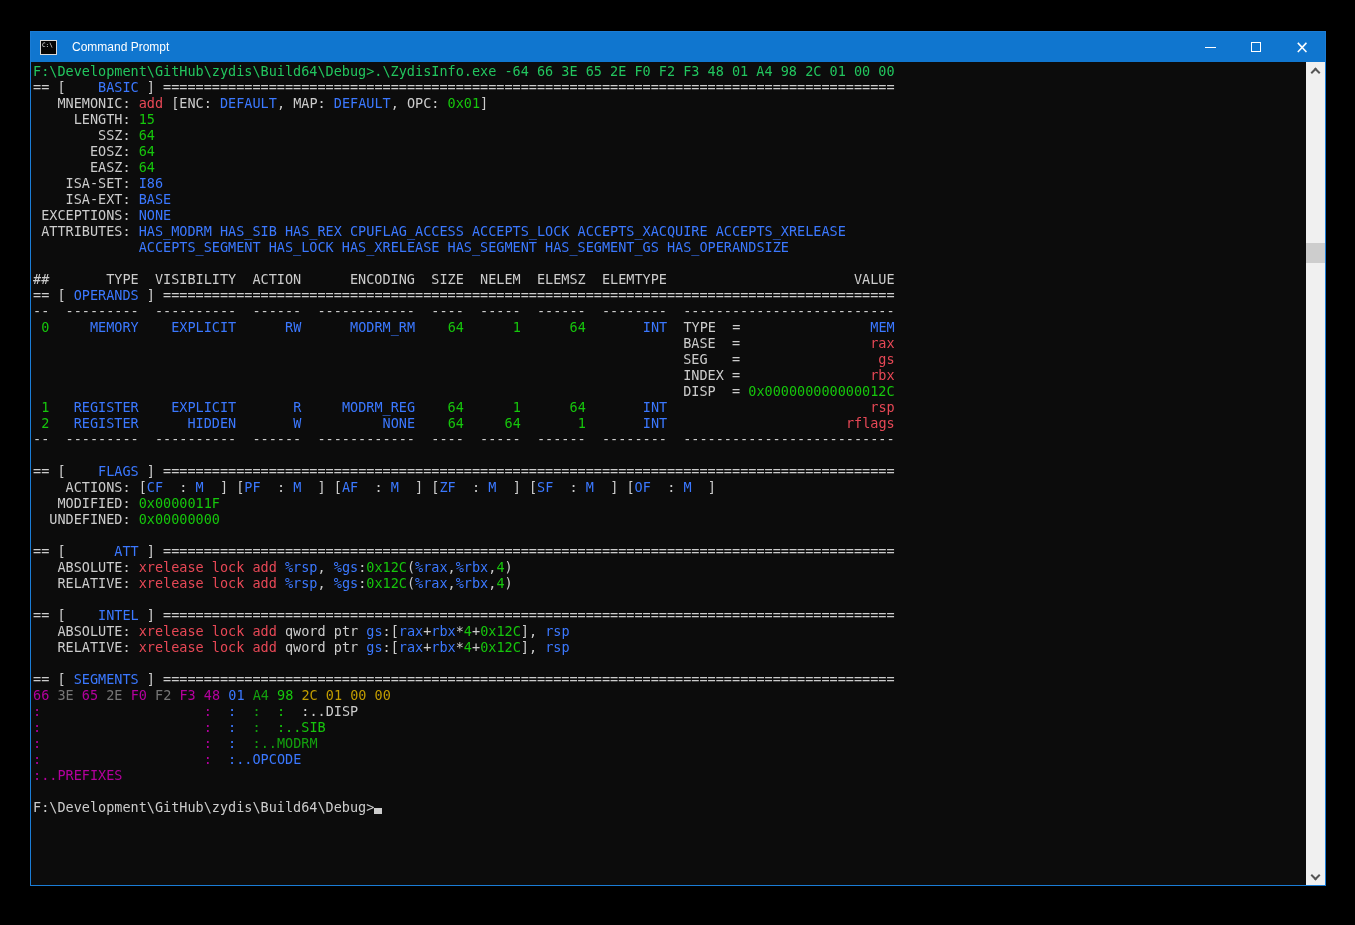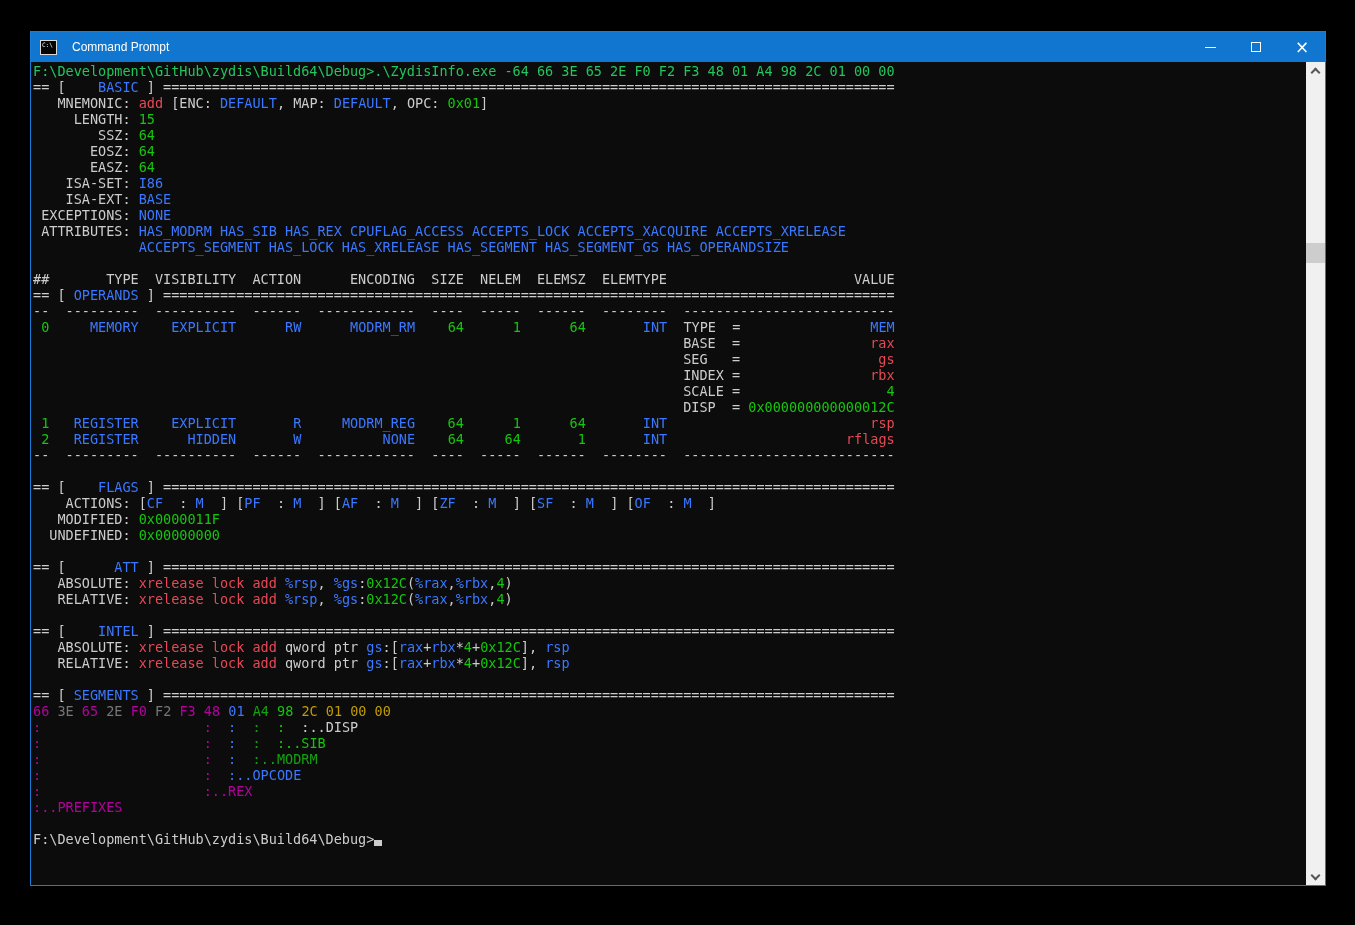--- a/index.html
+++ b/index.html
@@ -75,21 +75,20 @@
           <div class="tline"><span style="color: rgb(204, 204, 204); margin-top: 44px;"> ATTRIBUTES: </span><span style="color: rgb(59, 120, 255);">HAS_MODRM HAS_SIB HAS_REX CPUFLAG_ACCESS ACCEPTS_LOCK ACCEPTS_XACQUIRE ACCEPTS_XRELEASE</span></div>
           <div class="tline">             <span style="color: rgb(59, 120, 255);">ACCEPTS_SEGMENT HAS_LOCK HAS_XRELEASE HAS_SEGMENT HAS_SEGMENT_GS HAS_OPERANDSIZE</span></div>
           <div class="tline">&nbsp;</div>
           <div class="tline"><span style="color: rgb(204, 204, 204);">##       TYPE  VISIBILITY  ACTION      ENCODING  SIZE  NELEM  ELEMSZ  ELEMTYPE</span>                       <span style="color: rgb(204, 204, 204);">VALUE</span></div>
           <div class="tline"><span style="color: rgb(204, 204, 204);">== [ </span><span style="color: rgb(59, 120, 255);">OPERANDS</span><span style="color: rgb(204, 204, 204);"> ] </span><span style="color: rgb(204, 204, 204);">==========================================================================================</span></div>
           <div class="tline"><span style="color: rgb(204, 204, 204);">--  ---------  ----------  ------  ------------  ----  -----  ------  --------  </span><span style="color: rgb(204, 204, 204);">--------------------------</span></div>
           <div class="tline"><span style="color: rgb(204, 204, 204);"> </span><span style="color: rgb(22, 198, 12);">0</span>     <span style="color: rgb(59, 120, 255);">MEMORY</span>    <span style="color: rgb(59, 120, 255);">EXPLICIT</span>      <span style="color: rgb(59, 120, 255);">RW</span>      <span style="color: rgb(59, 120, 255);">MODRM_RM</span>    <span style="color: rgb(22, 198, 12);">64</span>      <span style="color: rgb(22, 198, 12);">1</span>      <span style="color: rgb(22, 198, 12);">64</span>       <span style="color: rgb(59, 120, 255);">INT</span><span style="color: rgb(204, 204, 204);">  TYPE  =</span>                <span style="color: rgb(59, 120, 255);">MEM</span></div>
           <div class="tline">                                                                                <span style="color: rgb(204, 204, 204);">BASE  =</span>                <span style="color: rgb(231, 72, 86);">rax</span></div>
           <div class="tline">                                                                                <span style="color: rgb(204, 204, 204);">SEG   =</span>                 <span style="color: rgb(231, 72, 86);">gs</span></div>
           <div class="tline">                                                                                <span style="color: rgb(204, 204, 204);">INDEX =</span>                <span style="color: rgb(231, 72, 86);">rbx</span></div>
-          <div class="tline">                                                                                <span style="color: rgb(204, 204, 204);">SCALE =</span>                  <span style="color: rgb(22, 198, 12);">4</span></div>
           <div class="tline">                                                                                <span style="color: rgb(204, 204, 204);">DISP  = </span><span style="color: rgb(22, 198, 12);">0x000000000000012C</span></div>
           <div class="tline"><span style="color: rgb(204, 204, 204);"> </span><span style="color: rgb(22, 198, 12);">1</span>   <span style="color: rgb(59, 120, 255);">REGISTER</span>    <span style="color: rgb(59, 120, 255);">EXPLICIT</span>       <span style="color: rgb(59, 120, 255);">R</span>     <span style="color: rgb(59, 120, 255);">MODRM_REG</span>    <span style="color: rgb(22, 198, 12);">64</span>      <span style="color: rgb(22, 198, 12);">1</span>      <span style="color: rgb(22, 198, 12);">64</span>       <span style="color: rgb(59, 120, 255);">INT</span>                         <span style="color: rgb(231, 72, 86);">rsp</span></div>
           <div class="tline"><span style="color: rgb(204, 204, 204);"> </span><span style="color: rgb(22, 198, 12);">2</span>   <span style="color: rgb(59, 120, 255);">REGISTER</span>      <span style="color: rgb(59, 120, 255);">HIDDEN</span>       <span style="color: rgb(59, 120, 255);">W</span>          <span style="color: rgb(59, 120, 255);">NONE</span>    <span style="color: rgb(22, 198, 12);">64</span>     <span style="color: rgb(22, 198, 12);">64</span>       <span style="color: rgb(22, 198, 12);">1</span>       <span style="color: rgb(59, 120, 255);">INT</span>                      <span style="color: rgb(231, 72, 86);">rflags</span></div>
           <div class="tline"><span style="color: rgb(204, 204, 204);">--  ---------  ----------  ------  ------------  ----  -----  ------  --------  </span><span style="color: rgb(204, 204, 204);">--------------------------</span></div>
           <div class="tline">&nbsp;</div>
           <div class="tline"><span style="color: rgb(204, 204, 204);">== [ </span><span style="color: rgb(59, 120, 255);">   FLAGS</span><span style="color: rgb(204, 204, 204);"> ] </span><span style="color: rgb(204, 204, 204);">==========================================================================================</span></div>
           <div class="tline"><span style="color: rgb(204, 204, 204);">    ACTIONS: [</span><span style="color: rgb(59, 120, 255);">CF</span><span style="color: rgb(204, 204, 204);">  : </span><span style="color: rgb(59, 120, 255);">M</span><span style="color: rgb(204, 204, 204);">  ] [</span><span style="color: rgb(59, 120, 255);">PF</span><span style="color: rgb(204, 204, 204);">  : </span><span style="color: rgb(59, 120, 255);">M</span><span style="color: rgb(204, 204, 204);">  ] [</span><span style="color: rgb(59, 120, 255);">AF</span><span style="color: rgb(204, 204, 204);">  : </span><span style="color: rgb(59, 120, 255);">M</span><span style="color: rgb(204, 204, 204);">  ] [</span><span style="color: rgb(59, 120, 255);">ZF</span><span style="color: rgb(204, 204, 204);">  : </span><span style="color: rgb(59, 120, 255);">M</span><span style="color: rgb(204, 204, 204);">  ] [</span><span style="color: rgb(59, 120, 255);">SF</span><span style="color: rgb(204, 204, 204);">  : </span><span style="color: rgb(59, 120, 255);">M</span><span style="color: rgb(204, 204, 204);">  ] [</span><span style="color: rgb(59, 120, 255);">OF</span><span style="color: rgb(204, 204, 204);">  : </span><span style="color: rgb(59, 120, 255);">M</span><span style="color: rgb(204, 204, 204);">  ]</span></div>
           <div class="tline"><span style="color: rgb(204, 204, 204);">   MODIFIED: </span><span style="color: rgb(22, 198, 12);">0x0000011F</span></div>
           <div class="tline"><span style="color: rgb(204, 204, 204);">  UNDEFINED: </span><span style="color: rgb(22, 198, 12);">0x00000000</span></div>
           <div class="tline">&nbsp;</div>
@@ -100,21 +99,20 @@
           <div class="tline"><span style="color: rgb(204, 204, 204);">== [ </span><span style="color: rgb(59, 120, 255);">   INTEL</span><span style="color: rgb(204, 204, 204);"> ] </span><span style="color: rgb(204, 204, 204);">==========================================================================================</span></div>
           <div class="tline"><span style="color: rgb(204, 204, 204);">   ABSOLUTE: </span><span style="color: rgb(231, 72, 86);">xrelease lock add </span><span style="color: rgb(204, 204, 204);">qword ptr </span><span style="color: rgb(59, 120, 255);">gs</span><span style="color: rgb(204, 204, 204);">:[</span><span style="color: rgb(59, 120, 255);">rax</span><span style="color: rgb(204, 204, 204);">+</span><span style="color: rgb(59, 120, 255);">rbx</span><span style="color: rgb(204, 204, 204);">*</span><span style="color: rgb(22, 198, 12);">4</span><span style="color: rgb(204, 204, 204);">+</span><span style="color: rgb(22, 198, 12);">0x12C</span><span style="color: rgb(204, 204, 204);">], </span><span style="color: rgb(59, 120, 255);">rsp</span></div>
           <div class="tline"><span style="color: rgb(204, 204, 204);">   RELATIVE: </span><span style="color: rgb(231, 72, 86);">xrelease lock add </span><span style="color: rgb(204, 204, 204);">qword ptr </span><span style="color: rgb(59, 120, 255);">gs</span><span style="color: rgb(204, 204, 204);">:[</span><span style="color: rgb(59, 120, 255);">rax</span><span style="color: rgb(204, 204, 204);">+</span><span style="color: rgb(59, 120, 255);">rbx</span><span style="color: rgb(204, 204, 204);">*</span><span style="color: rgb(22, 198, 12);">4</span><span style="color: rgb(204, 204, 204);">+</span><span style="color: rgb(22, 198, 12);">0x12C</span><span style="color: rgb(204, 204, 204);">], </span><span style="color: rgb(59, 120, 255);">rsp</span></div>
           <div class="tline">&nbsp;</div>
           <div class="tline"><span style="color: rgb(204, 204, 204);">== [ </span><span style="color: rgb(59, 120, 255);">SEGMENTS</span><span style="color: rgb(204, 204, 204);"> ] </span><span style="color: rgb(204, 204, 204);">==========================================================================================</span></div>
           <div class="tline"><span style="color: rgb(180, 0, 158);">66</span><span style="color: rgb(204, 204, 204);"> </span><span style="color: rgb(118, 118, 118);">3E</span><span style="color: rgb(204, 204, 204);"> </span><span style="color: rgb(180, 0, 158);">65</span><span style="color: rgb(204, 204, 204);"> </span><span style="color: rgb(118, 118, 118);">2E</span><span style="color: rgb(204, 204, 204);"> </span><span style="color: rgb(180, 0, 158);">F0</span><span style="color: rgb(204, 204, 204);"> </span><span style="color: rgb(118, 118, 118);">F2</span><span style="color: rgb(204, 204, 204);"> </span><span style="color: rgb(180, 0, 158);">F3</span><span style="color: rgb(204, 204, 204);"> </span><span style="color: rgb(180, 0, 158);">48</span><span style="color: rgb(204, 204, 204);"> </span><span style="color: rgb(59, 120, 255);">01</span><span style="color: rgb(204, 204, 204);"> </span><span style="color: rgb(19, 161, 14);">A4</span><span style="color: rgb(204, 204, 204);"> </span><span style="color: rgb(22, 198, 12);">98</span><span style="color: rgb(204, 204, 204);"> </span><span style="color: rgb(193, 156, 0);">2C 01 00 00</span></div>
           <div class="tline"><span style="color: rgb(180, 0, 158);">:</span>                    <span style="color: rgb(180, 0, 158);">:</span>  <span style="color: rgb(59, 120, 255);">:</span>  <span style="color: rgb(19, 161, 14);">:</span>  <span style="color: rgb(22, 198, 12);">:</span>  <span style="color: rgb(204, 204, 204);">:..DISP</span></div>
           <div class="tline"><span style="color: rgb(180, 0, 158);">:</span>                    <span style="color: rgb(180, 0, 158);">:</span>  <span style="color: rgb(59, 120, 255);">:</span>  <span style="color: rgb(19, 161, 14);">:</span>  <span style="color: rgb(22, 198, 12);">:..SIB</span></div>
           <div class="tline"><span style="color: rgb(180, 0, 158);">:</span>                    <span style="color: rgb(180, 0, 158);">:</span>  <span style="color: rgb(59, 120, 255);">:</span>  <span style="color: rgb(19, 161, 14);">:..MODRM</span></div>
           <div class="tline"><span style="color: rgb(180, 0, 158);">:</span>                    <span style="color: rgb(180, 0, 158);">:</span>  <span style="color: rgb(59, 120, 255);">:..OPCODE</span></div>
-          <div class="tline"><span style="color: rgb(180, 0, 158);">:</span>                    <span style="color: rgb(180, 0, 158);">:..REX</span></div>
           <div class="tline"><span style="color: rgb(180, 0, 158);">:..PREFIXES</span></div>
           <div class="tline">&nbsp;</div>
           <div class="tline"><span style="color: rgb(204, 204, 204);">F:\Development\GitHub\zydis\Build64\Debug&gt;</span><span class="cursor"></span></div>
         </div>
 
       <div class="scrollbar">
         <div class="sb-btn sb-up">
           <span class="chev chev-up"></span>
         </div>
         <div class="sb-thumb"></div>

